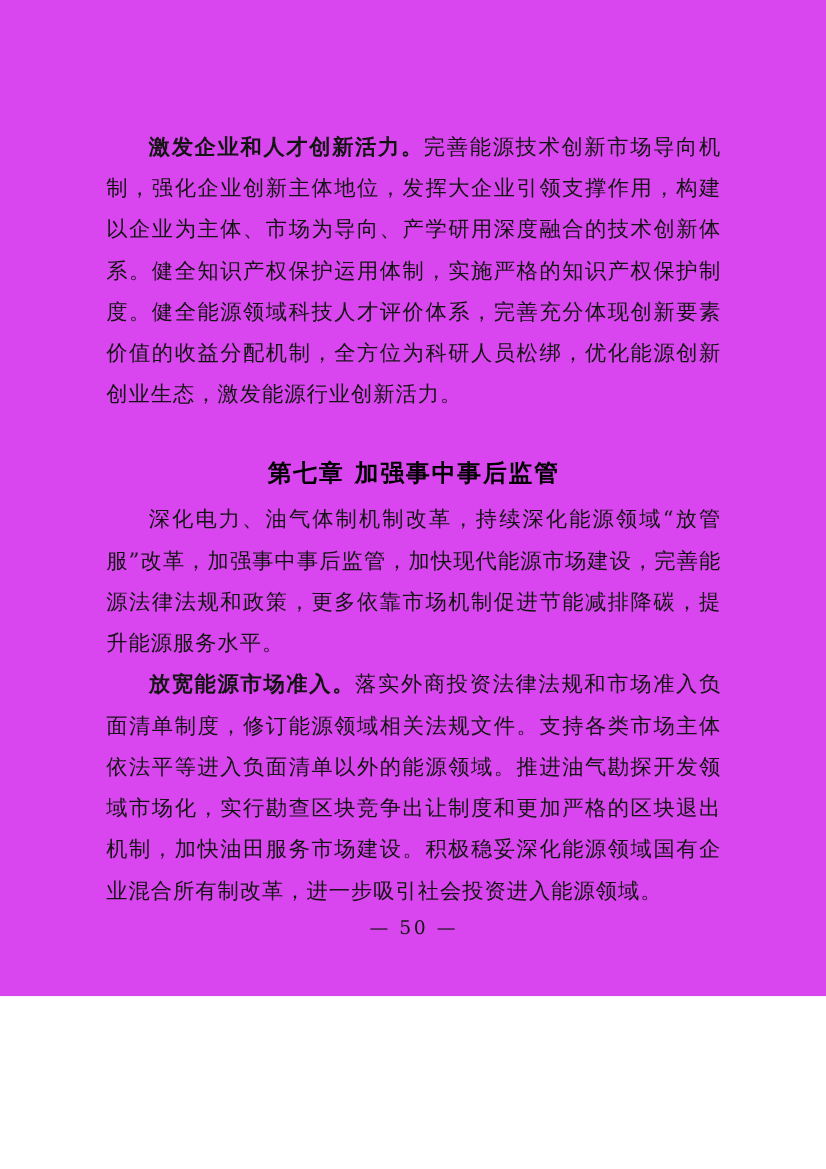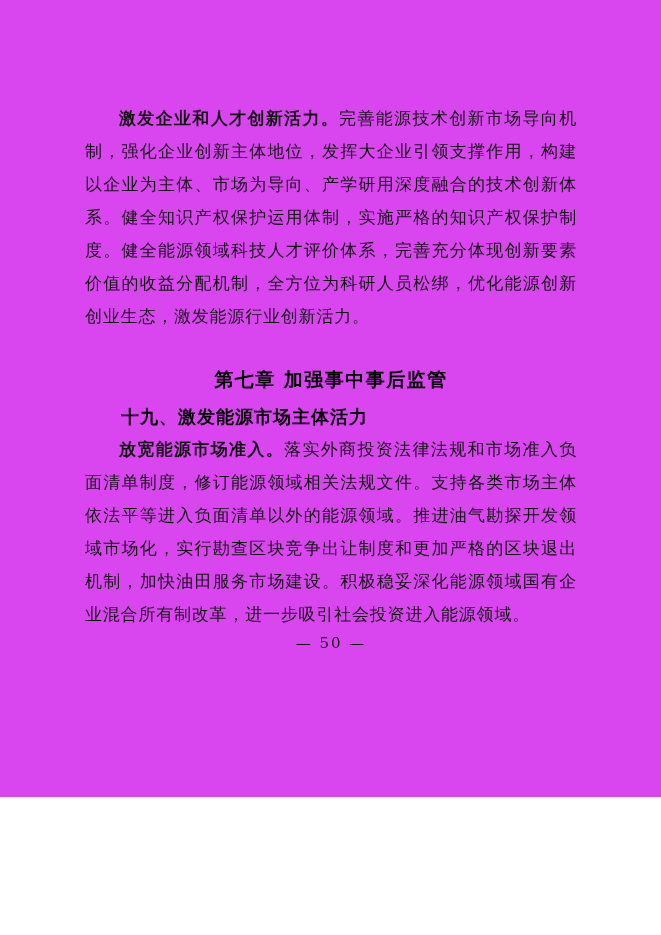--- a/index.html
+++ b/index.html
@@ -68,22 +68,22 @@
 </head>
 <body>
 
 <div class="page">
   <div class="content">
 
     <p class="body-para"><span class="lead">激发企业和人才创新活力。</span><span>完善能源技术创新市场导向机制，强化企业创新主体地位，发挥大企业引领支撑作用，构建以企业为主体、市场为导向、产学研用深度融合的技术创新体系。健全知识产权保护运用体制，实施严格的知识产权保护制度。健全能源领域科技人才评价体系，完善充分体现创新要素价值的收益分配机制，全方位为科研人员松绑，优化能源创新创业生态，激发能源行业创新活力。</span></p>
 
     <h2 class="chapter-heading">第七章 加强事中事后监管</h2>
 
+    <p class="body-para">深化电力、油气体制机制改革，持续深化能源领域“放管服”改革，加强事中事后监管，加快现代能源市场建设，完善能源法律法规和政策，更多依靠市场机制促进节能减排降碳，提升能源服务水平。</p>
 
-    <h3 class="section-heading">十九、激发能源市场主体活力</h3>
 
     <p class="body-para"><span class="lead">放宽能源市场准入。</span><span>落实外商投资法律法规和市场准入负面清单制度，修订能源领域相关法规文件。支持各类市场主体依法平等进入负面清单以外的能源领域。推进油气勘探开发领域市场化，实行勘查区块竞争出让制度和更加严格的区块退出机制，加快油田服务市场建设。积极稳妥深化能源领域国有企业混合所有制改革，进一步吸引社会投资进入能源领域。</span></p>
 
 
     <div class="page-number">— 50 —</div>
 
   </div>
 </div>
 
 </body></html>

